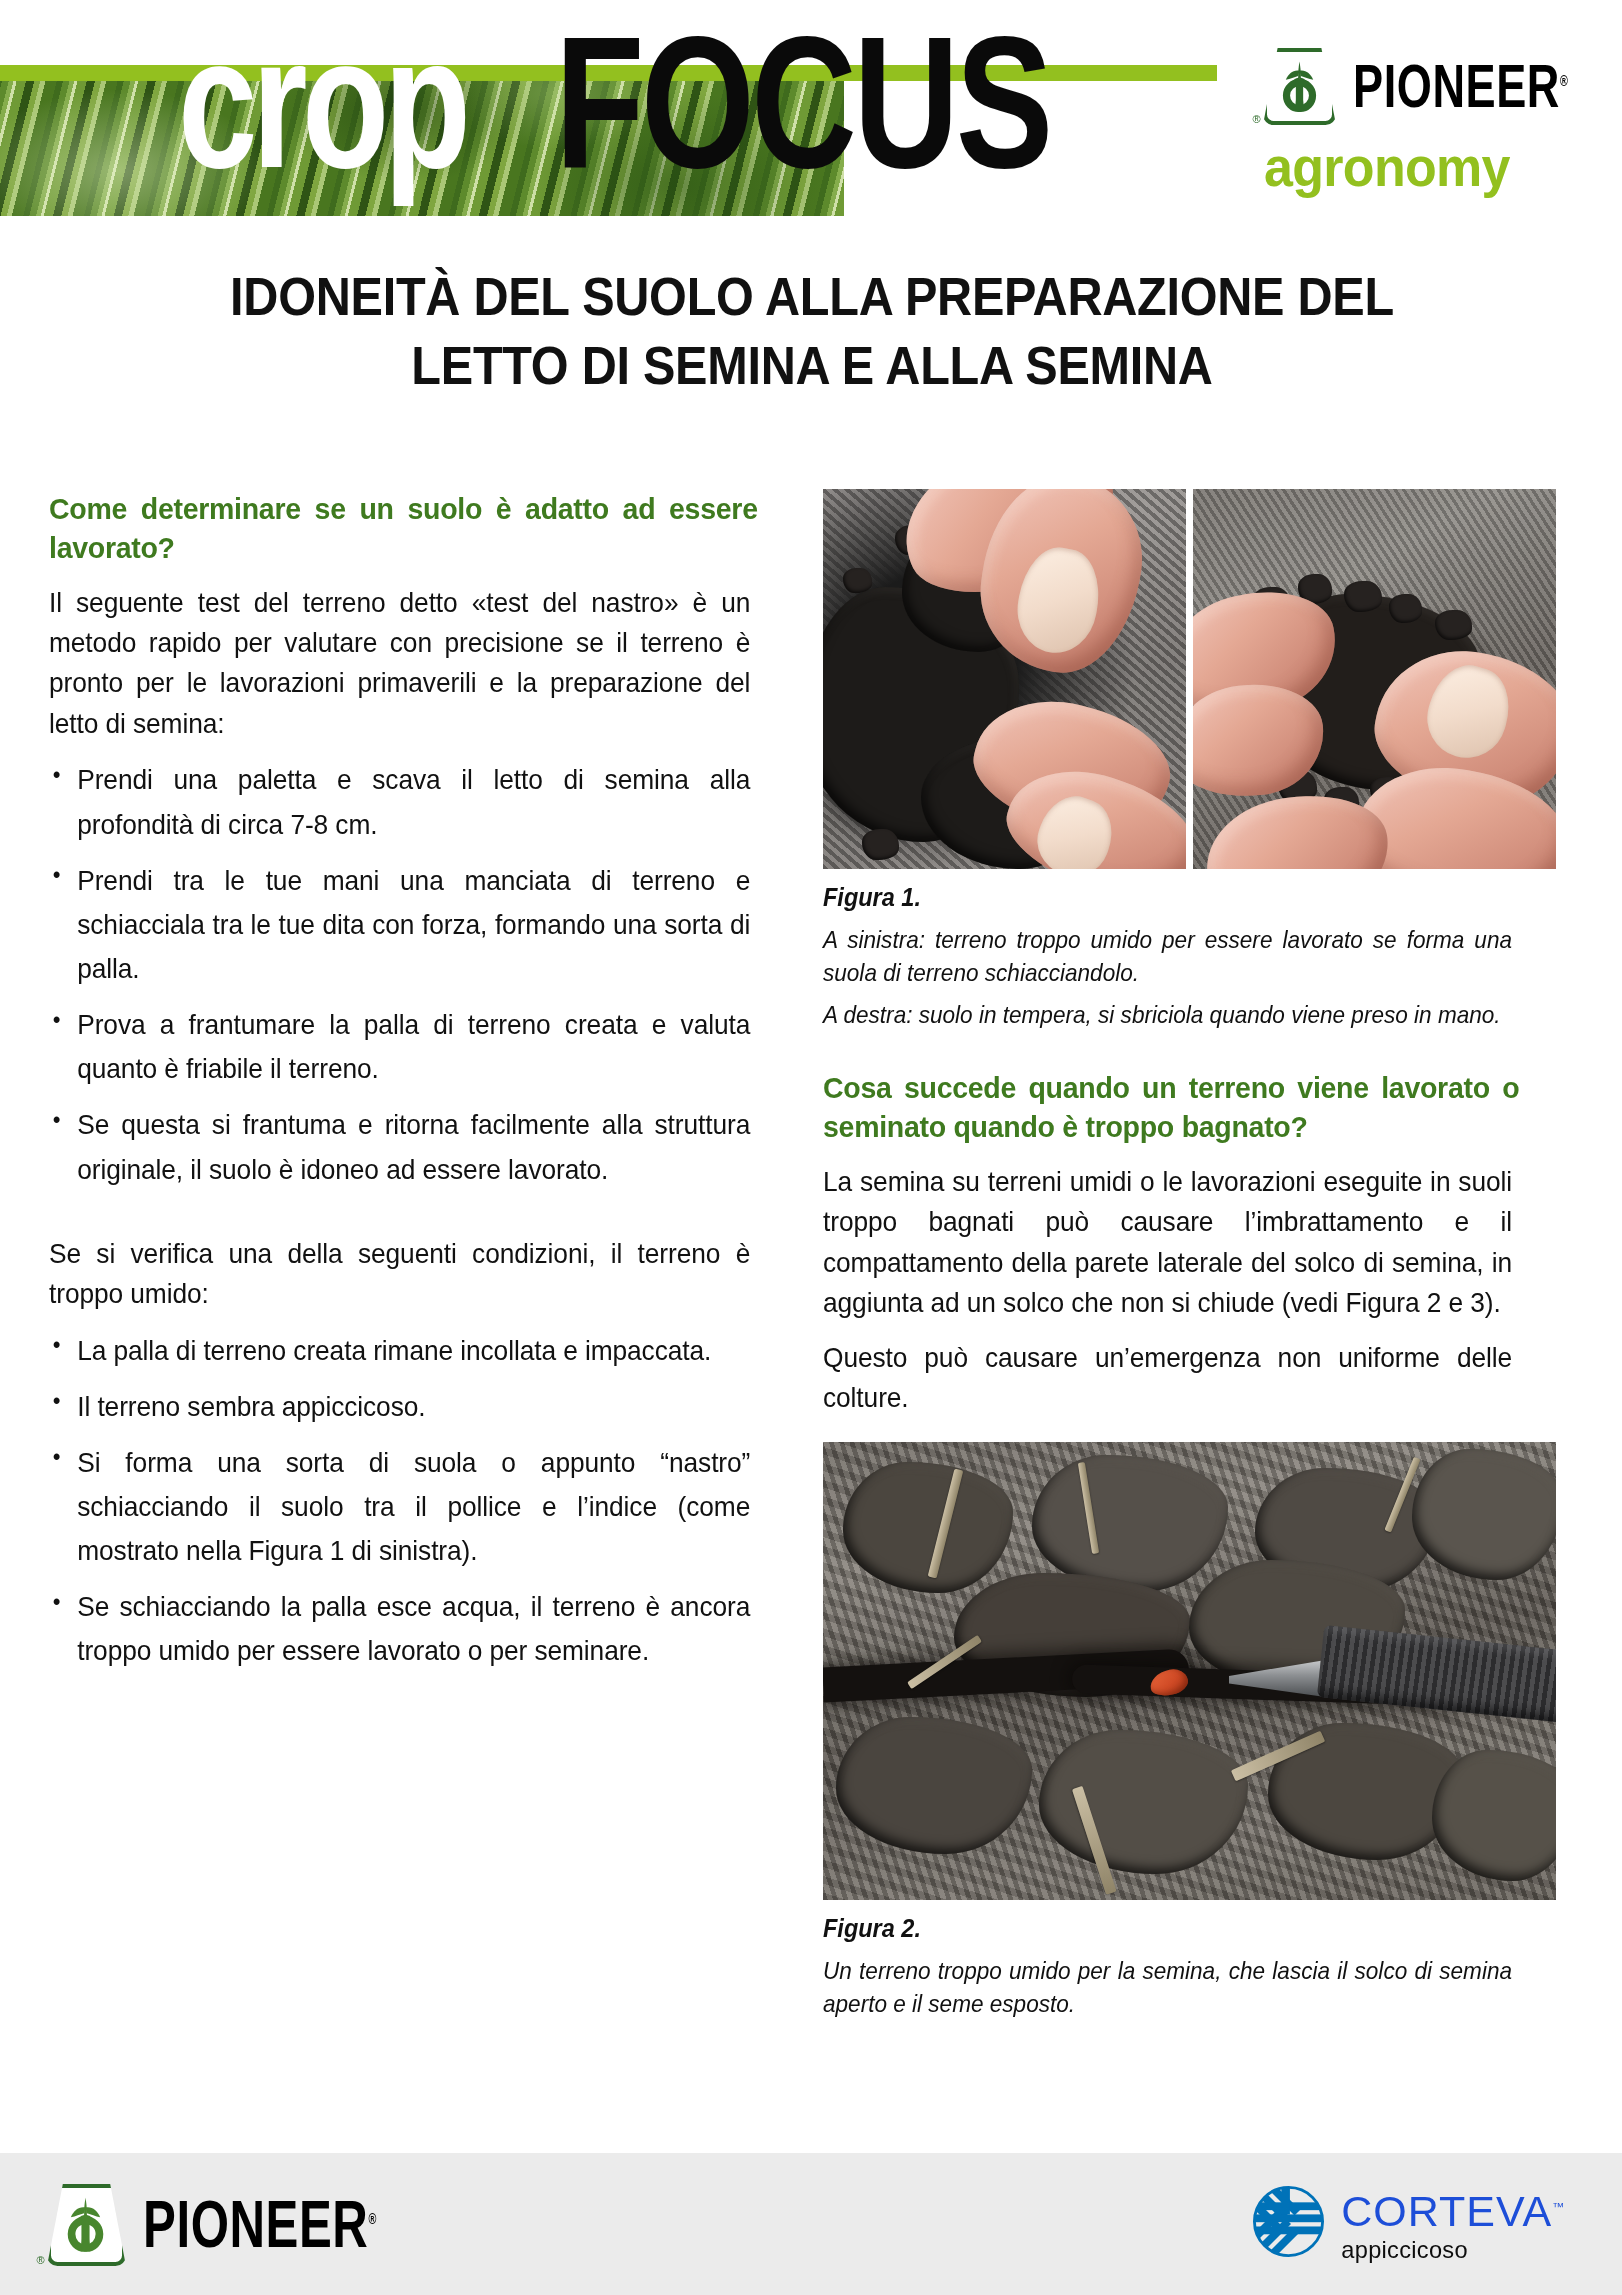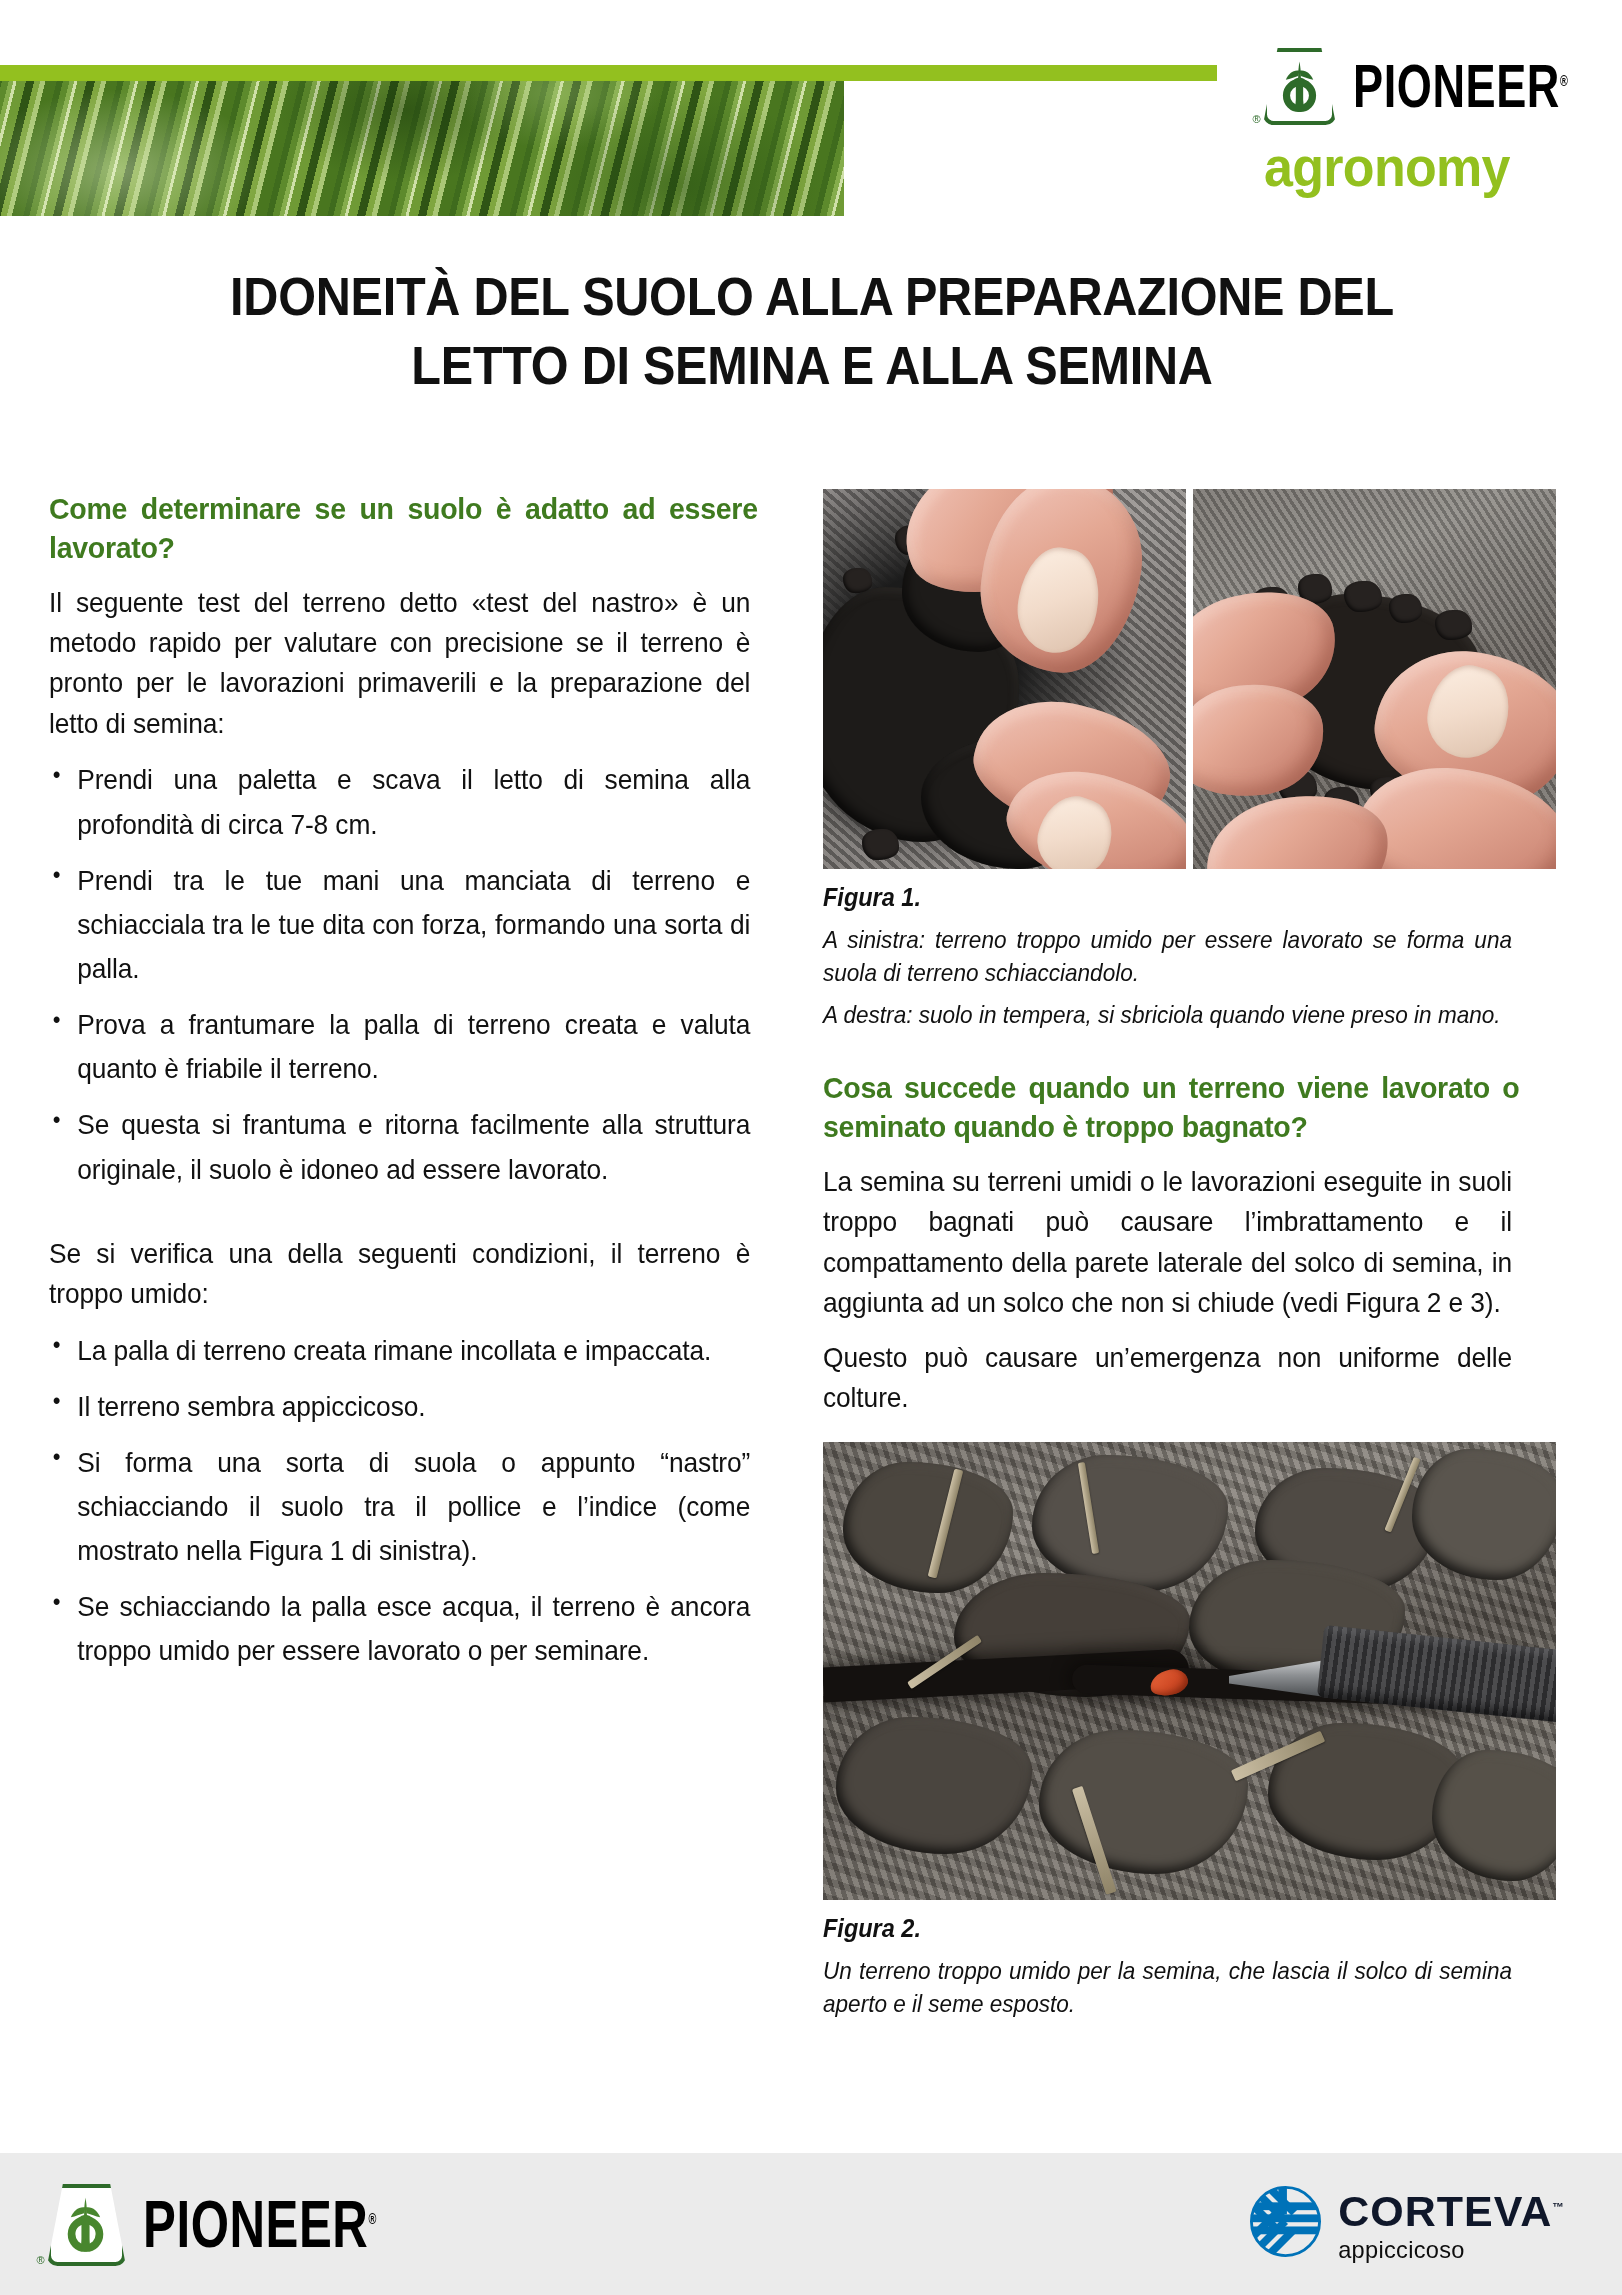--- a/index.html
+++ b/index.html
@@ -208,34 +208,38 @@
     background:#ebebeb;
   }
   .foot-pioneer { position:absolute; left:47px; top:31px; display:flex; align-items:center; gap:17px; }
   .foot-pioneer .pio-badge { width:79px; height:82px; }
   .foot-pioneer .pio-word { font-size:60px; }
 
   .foot-corteva { position:absolute; right:59px; top:33px; display:flex; align-items:flex-start; gap:17px; }
   .cv-mark { position:relative; width:71px; height:71px; }
   .cv-text { padding-top:3.9px; }
   .cv-word {
-    font-size:43px; font-weight:700; color:#0f172a; letter-spacing:1px; line-height:1;
+    font-size:43px; font-weight:400; color:#1d4ed8; letter-spacing:1px; line-height:1;
   }
   .cv-word sup { font-size:11.8px; vertical-align:super; letter-spacing:0; }
   .cv-sub {
     font-size:23.6px; color:#0d0d0d; letter-spacing:0.3px; line-height:1; margin-top:6.5px;
   }
 </style>
 </head>
 <body>
 
 <div class="header">
   <div class="corn-strip"></div>
   <div class="green-bar"></div>
 
+  <div class="wordmark">
+    <span class="wm-crop">crop</span>
+    <span class="wm-focus">FOCUS</span>
+  </div>
 
   <div class="pioneer-lock">
     <div class="pio-badge">
       <div class="trap"></div>
       <svg width="55" height="56" viewBox="0 0 84 86" aria-hidden="true">
         <g fill="#2e6b2a">
           <path d="M42 4 C40 16 40 22 40 30 L44 30 C44 22 44 16 42 4 Z"></path>
           <path d="M42 18 C33 16 25 22 21 32 C28 30 34 28 40 26 Z"></path>
           <path d="M42 18 C51 16 59 22 63 32 C56 30 50 28 44 26 Z"></path>
           <path d="M42 28 C34 30 29 34 27 40 C33 38 38 36 42 34 Z"></path>

